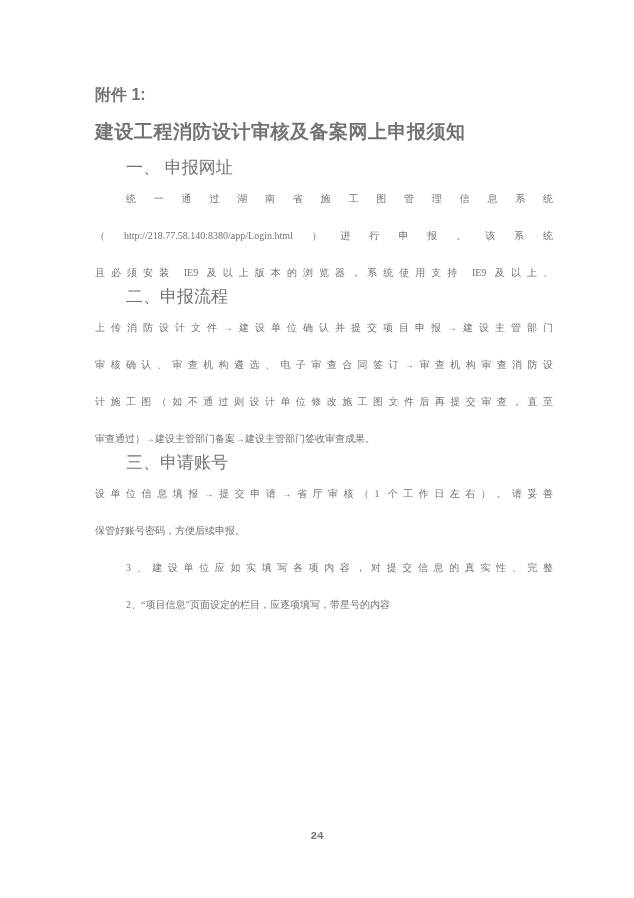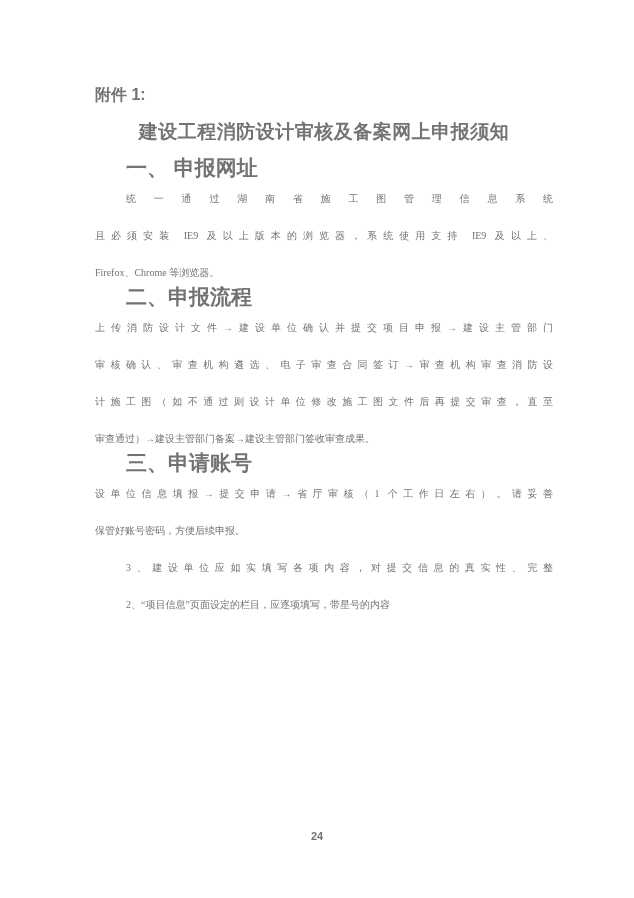--- a/index.html
+++ b/index.html
@@ -24,29 +24,28 @@
     font-size: 16px;
     font-weight: bold;
     font-family: "Liberation Sans", sans-serif;
   }
   .doc-title {
     margin-top: 12px;
     height: 28px;
     line-height: 28px;
     font-size: 19px;
     font-weight: bold;
-    text-align: center;
     letter-spacing: 0.5px;
     font-family: "Liberation Serif", serif;
   }
   .section-heading {
     height: 24px;
     line-height: 24px;
-    font-size: 21px;
-    font-weight: bold;
+    font-size: 17px;
+    font-weight: normal;
     font-family: "Liberation Sans", sans-serif;
     padding-left: 31px;
     margin-top: -6px;
   }
   .section-heading.first {
     margin-top: 10px;
   }
   .para {
     margin: 0;
   }
@@ -66,35 +65,35 @@
   .page-number {
     position: absolute;
     top: 827px;
     left: 0;
     width: 634px;
     height: 18px;
     line-height: 18px;
     text-align: center;
     font-size: 11px;
     font-weight: bold;
-    font-family: Liberation Sans, sans-serif;
+    font-family: Liberation Mono, monospace;
   }
 </style>
 </head>
 <body>
 
 <div class="page">
   <div class="attachment-label">附件 1:</div>
   <div class="doc-title">建设工程消防设计审核及备案网上申报须知</div>
   <div>
       <div class="section-heading first">一、 申报网址</div>
       <div class="para">
         <div class="line indent">统一通过湖南省施工图管理信息系统</div>
+        <div class="line">（http://218.77.58.140:8380/app/Login.html）进行申报。该系统</div>
         <div class="line">且必须安装 IE9 及以上版本的浏览器，系统使用支持 IE9 及以上、</div>
-        <div class="line final">Firefox、Chrome 等浏览器。</div>
       </div>
       <div class="section-heading">二、申报流程</div>
       <div class="para">
         <div class="line">上传消防设计文件→建设单位确认并提交项目申报→建设主管部门</div>
         <div class="line">审核确认、审查机构遴选、电子审查合同签订→审查机构审查消防设</div>
         <div class="line">计施工图（如不通过则设计单位修改施工图文件后再提交审查，直至</div>
         <div class="line final">审查通过）→建设主管部门备案→建设主管部门签收审查成果。</div>
       </div>
       <div class="section-heading">三、申请账号</div>
       <div class="para">

